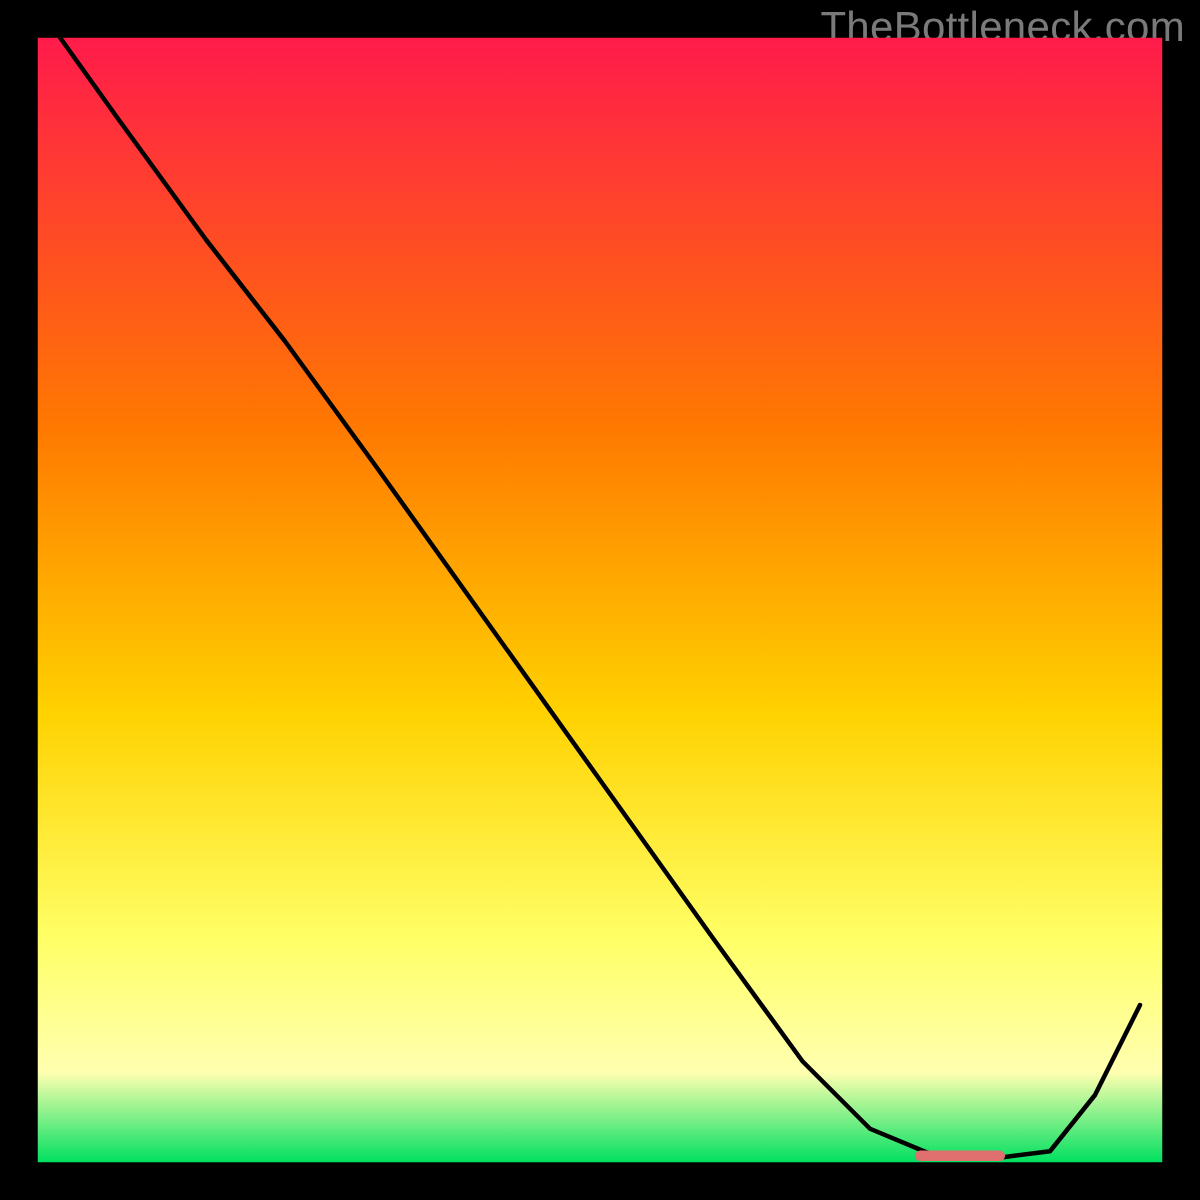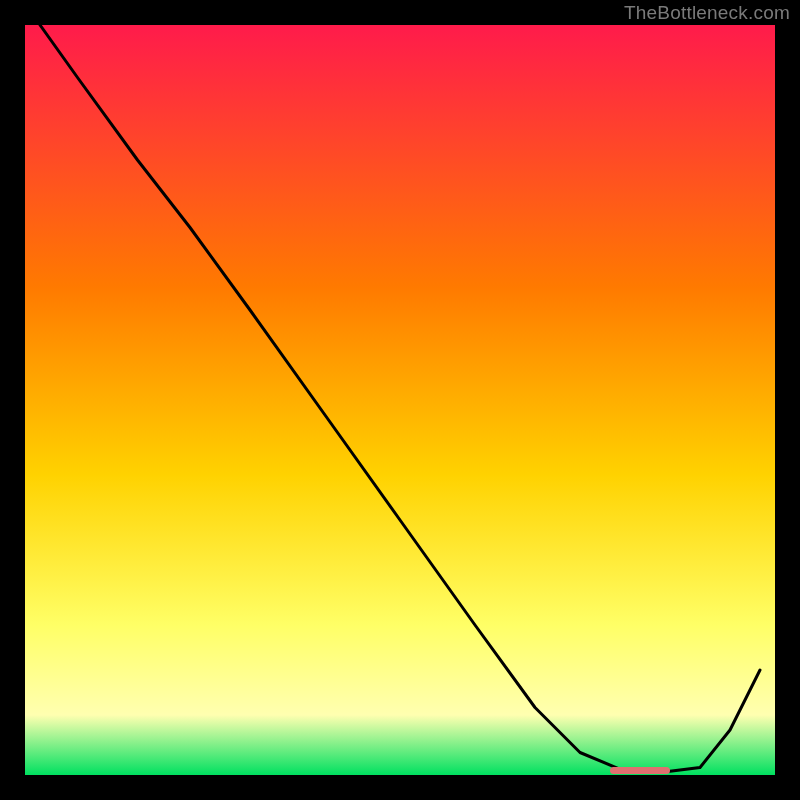--- a/index.html
+++ b/index.html
@@ -10,21 +10,21 @@
     height: 800px;
     overflow: hidden;
     position: relative;
     font-family: Arial, Helvetica, sans-serif;
   }
   .attribution {
     position: absolute;
     top: 2px;
     right: 10px;
     color: #7a7a7a;
-    font-size: 19px;
+    font-size: 28px;
     font-weight: 500;
     letter-spacing: 0.2px;
   }
   .chart-area {
     position: absolute;
     left: 25px;
     top: 25px;
     width: 750px;
     height: 750px;
   }

